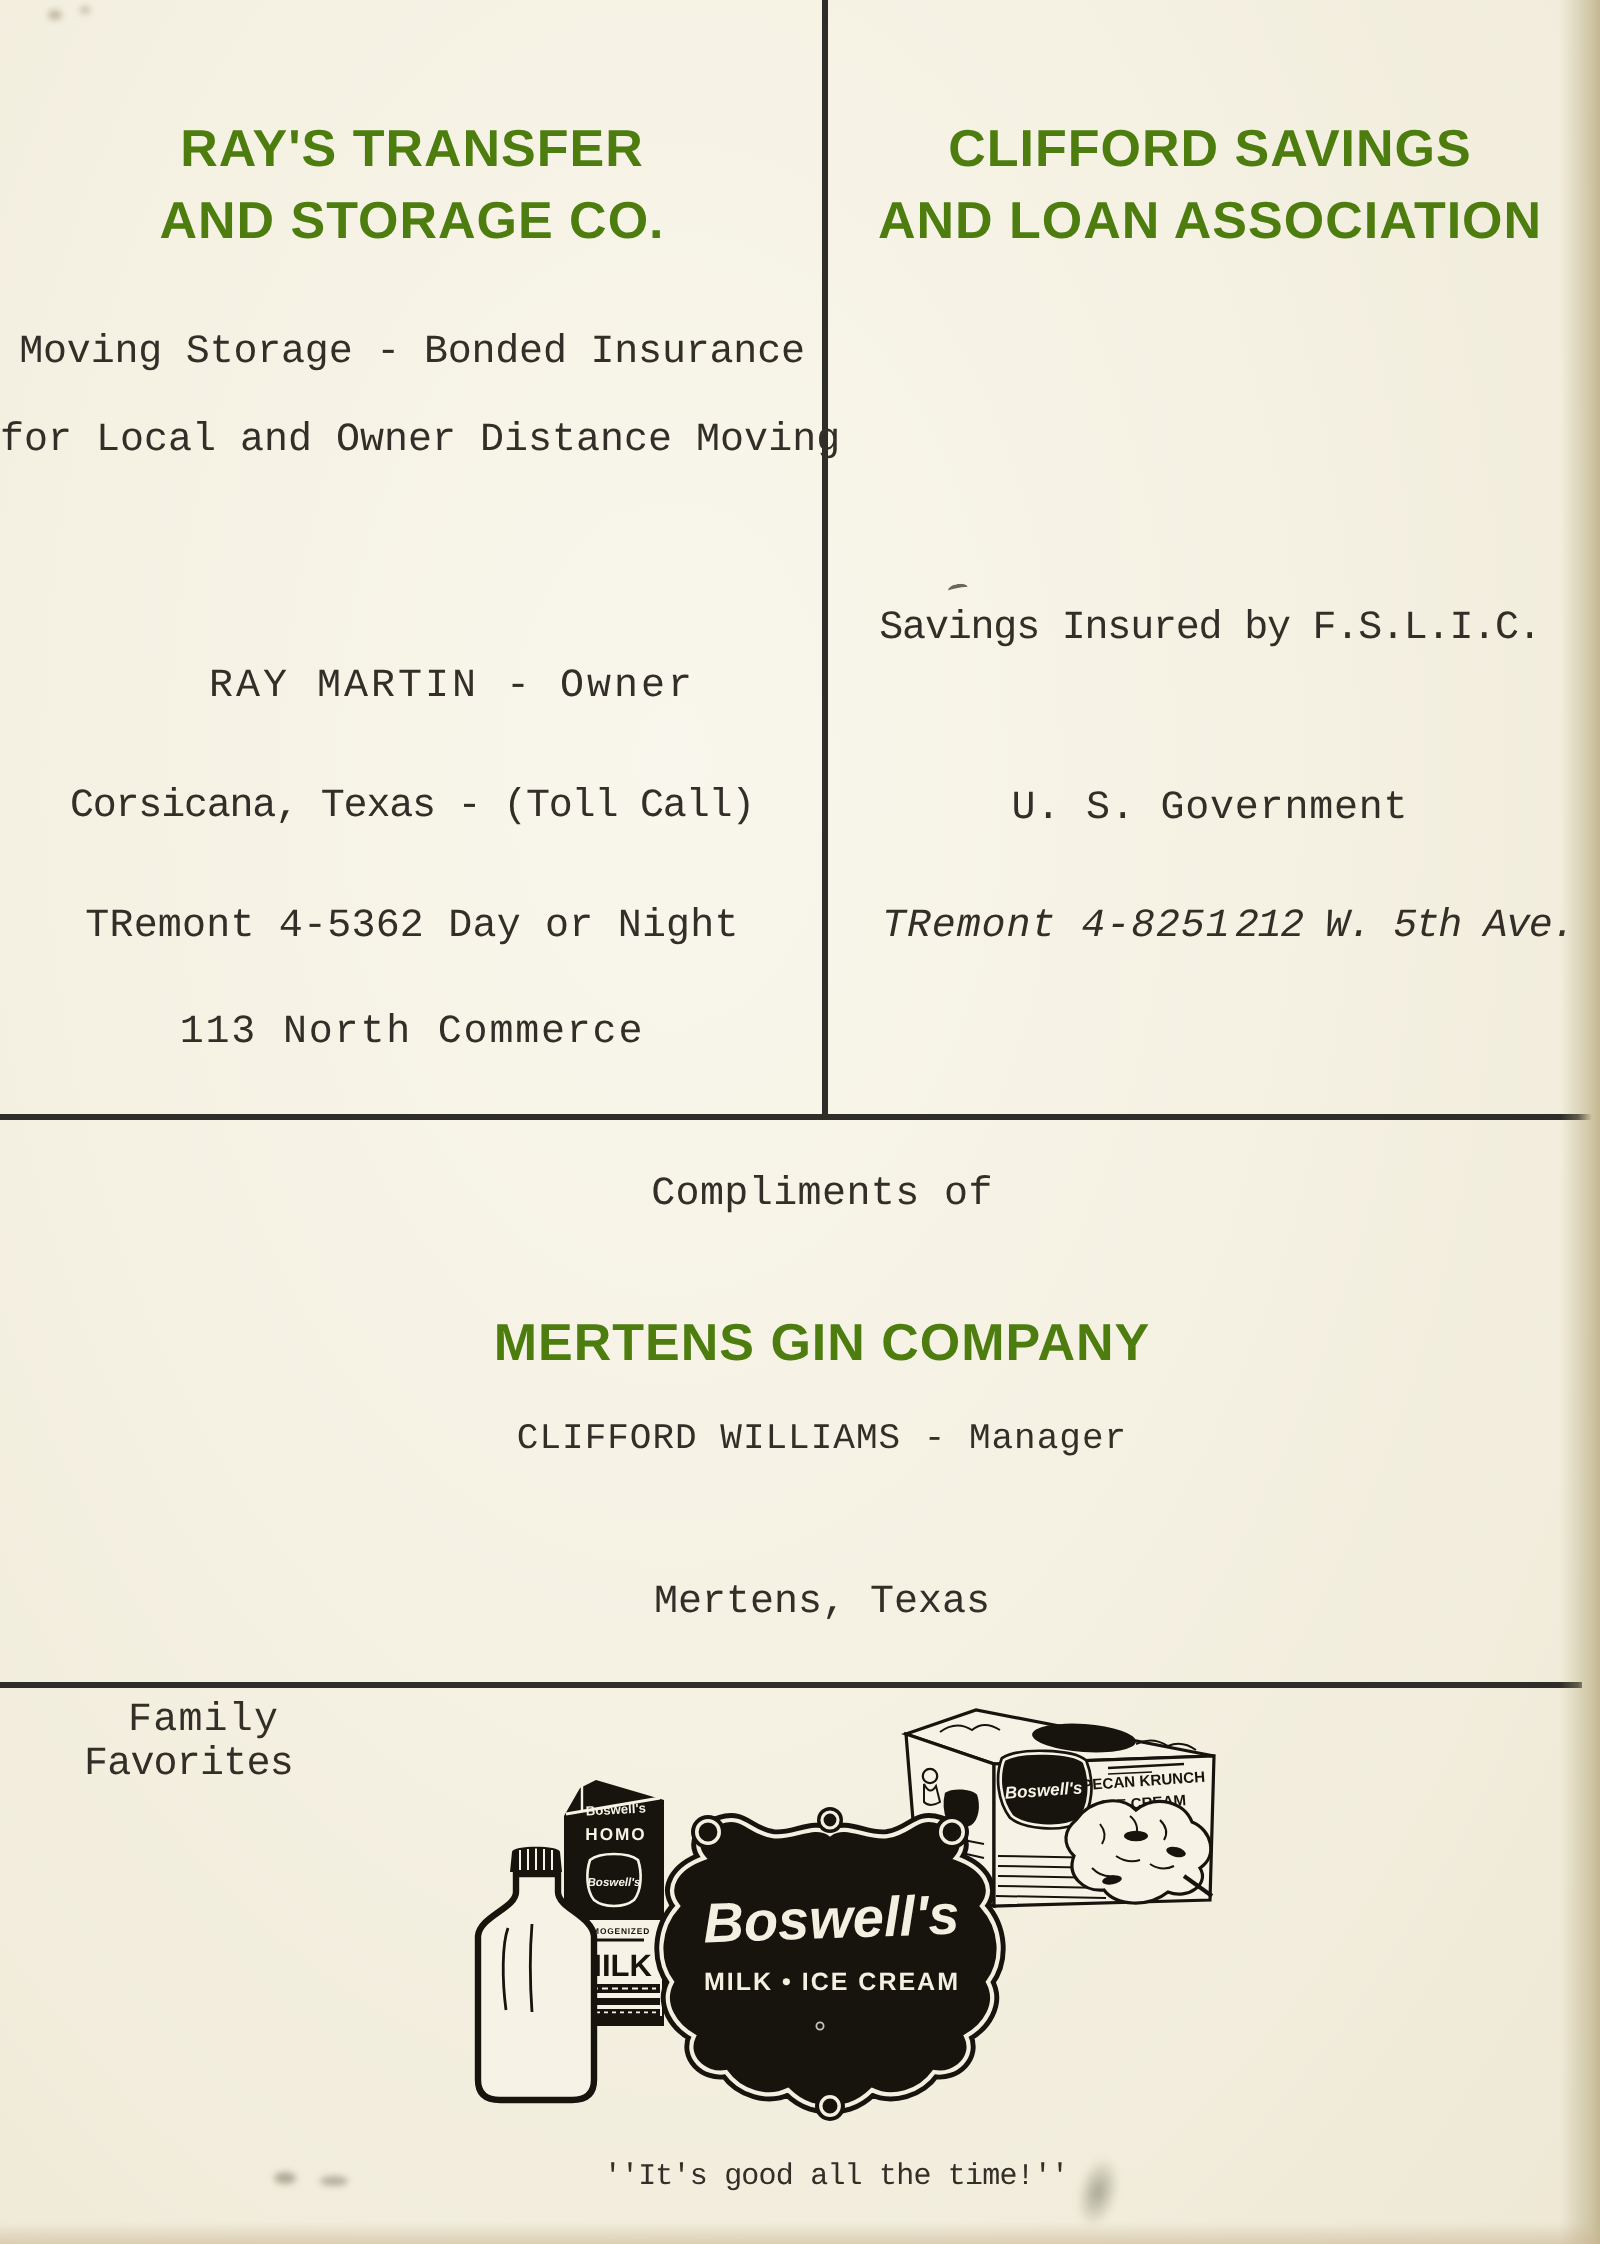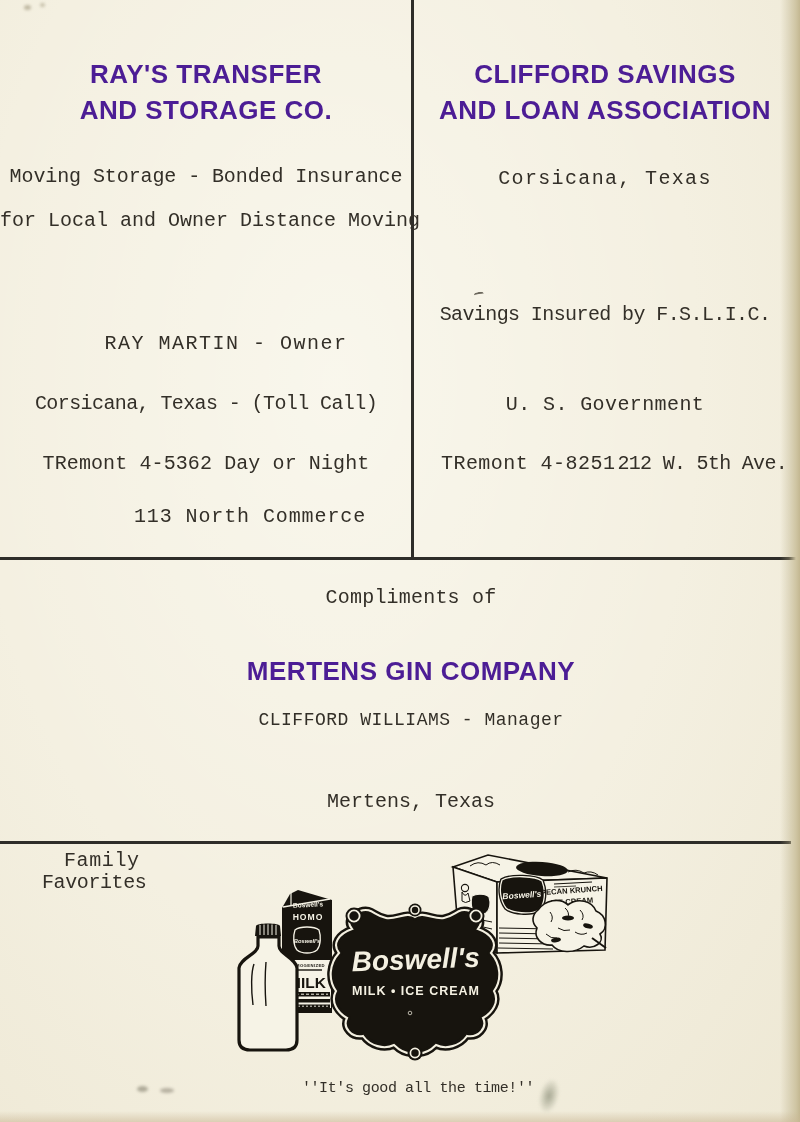--- a/index.html
+++ b/index.html
@@ -22,27 +22,27 @@
     left:0;bottom:0;width:800px;height:11px;
     background:linear-gradient(to bottom, rgba(205,186,152,0) 0%, rgba(201,182,148,0.55) 100%);
   }
   .rule{background:#2e2d29;}
   .vrule{left:411px;top:0;width:3px;height:560px;}
   .hrule1{left:0;top:557px;width:797px;height:3px;}
   .hrule2{left:0;top:841px;width:791px;height:3px;}
   .tw{font-size:20px;line-height:22px;white-space:pre;}
   .head{
     font-family:"Liberation Sans","DejaVu Sans",sans-serif;
-    font-weight:700;font-size:26px;line-height:36px;color:#4c1d95;letter-spacing:0.5px;
+    font-weight:700;font-size:26px;line-height:36px;color:#4d7c0f;letter-spacing:0.5px;
   }
   .colL{left:0;width:412px;text-align:center;}
   .colR{left:413px;width:384px;text-align:center;}
   .mid{left:0;width:822px;text-align:center;}
   .phone-row{left:413px;width:384px;display:flex;justify-content:space-between;
-             padding:0 10px 0 28px;box-sizing:border-box;}
+             padding:0 10px 0 28px;box-sizing:border-box;font-style:italic;}
   .smudge{border-radius:50%;filter:blur(1.5px);}
   svg text{font-family:"Liberation Sans","DejaVu Sans",sans-serif;}
   .sh-brand{font-style:italic;font-weight:700;}
   .sh-sub{font-weight:700;}
 </style>
 </head>
 <body>
 
 <div class="page">
 
@@ -54,27 +54,26 @@
 
   <div class="abs colL head" style="top:56px;">
     <div>RAY'S TRANSFER</div>
     <div>AND STORAGE CO.</div>
   </div>
   <div class="abs colL tw" style="top:166px;letter-spacing:-0.1px;">Moving Storage - Bonded Insurance</div>
   <div class="abs colL tw" style="top:210px;">for Local and Owner Distance Moving</div>
   <div class="abs colL tw" style="top:333px;letter-spacing:1.5px;padding-left:20px;">RAY MARTIN - Owner</div>
   <div class="abs colL tw" style="top:393px;letter-spacing:-0.6px;">Corsicana, Texas - (Toll Call)</div>
   <div class="abs colL tw" style="top:453px;letter-spacing:0.1px;">TRemont 4-5362 Day or Night</div>
-  <div class="abs colL tw" style="top:506px;letter-spacing:0.9px;padding-left:44px;">113 North Commerce</div>
+  <div class="abs colL tw" style="top:506px;letter-spacing:0.9px;">113 North Commerce</div>
 
   <div class="abs colR head" style="top:56px;">
     <div>CLIFFORD SAVINGS</div>
     <div>AND LOAN ASSOCIATION</div>
   </div>
-  <div class="abs colR tw" style="top:168px;letter-spacing:1.35px;">Corsicana, Texas</div>
   <div class="abs colR tw" style="top:240px;line-height:30px;">
     <div style="letter-spacing:-0.6px;">Savings Insured by F.S.L.I.C.</div>
     <div style="letter-spacing:0.4px;">U. S. Government</div>
   </div>
   <div class="abs tw phone-row" style="top:453px;">
     <span style="letter-spacing:0.45px;">TRemont 4-8251</span>
     <span style="letter-spacing:-0.7px;">212 W. 5th Ave.</span>
   </div>
 
   <div class="abs mid tw" style="top:587px;letter-spacing:0.2px;">Compliments of</div>

